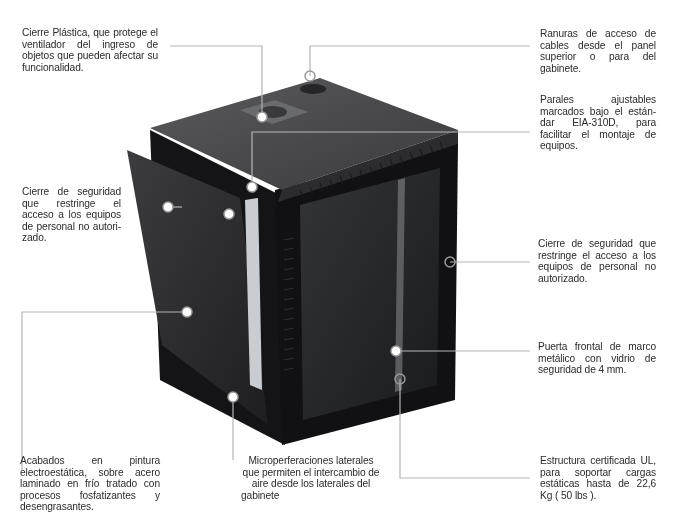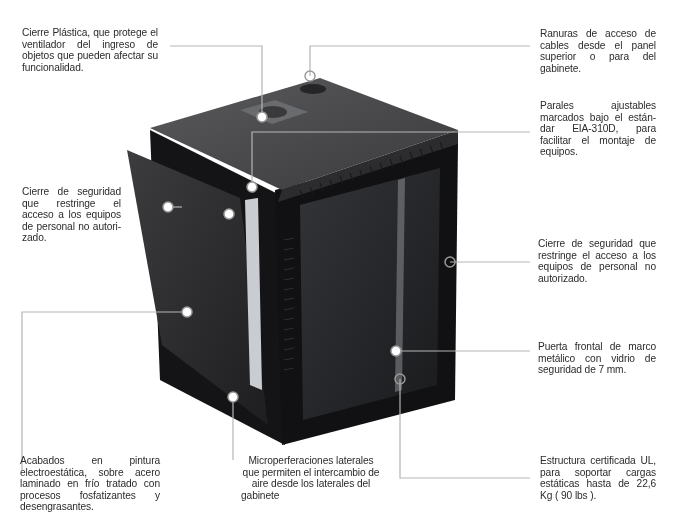--- a/index.html
+++ b/index.html
@@ -105,19 +105,19 @@
     <circle cx="450" cy="262" r="5" fill="none"></circle>
     <circle cx="187" cy="312" r="5" fill="#fff"></circle>
     <circle cx="396" cy="351" r="5" fill="#fff"></circle>
     <circle cx="233" cy="397" r="5" fill="#fff"></circle>
     <circle cx="400" cy="379" r="5" fill="none"></circle>
   </g>
 </svg>
 
 <div class="callout left-last" style="left:22px;top:27px;width:136px;">Cierre Plástica, que protege el ventilador del ingreso de objetos que pueden afectar su funcionalidad.</div>
 <div class="callout left-last" style="left:540px;top:28px;width:116px;">Ranuras de acceso de cables desde el panel superior o para del gabinete.</div>
-<div class="callout left-last" style="left:540px;top:100px;width:116px;">Parales ajustables marcados bajo el están-dar EIA-310D, para facilitar el montaje de equipos.</div>
+<div class="callout left-last" style="left:540px;top:94px;width:116px;">Parales ajustables marcados bajo el están-dar EIA-310D, para facilitar el montaje de equipos.</div>
 <div class="callout left-last" style="left:22px;top:186px;width:99px;">Cierre de seguridad que restringe el acceso a los equipos de personal no autori-zado.</div>
 <div class="callout left-last" style="left:538px;top:238px;width:118px;">Cierre de seguridad que restringe el acceso a los equipos de personal no autorizado.</div>
-<div class="callout left-last" style="left:538px;top:341px;width:118px;">Puerta frontal de marco metálico con vidrio de seguridad de 7 mm.</div>
+<div class="callout left-last" style="left:538px;top:341px;width:118px;">Puerta frontal de marco metálico con vidrio de seguridad de 4 mm.</div>
 <div class="callout left-last" style="left:20px;top:455px;width:140px;">Acabados en pintura electroestática, sobre acero laminado en frío tratado con procesos fosfatizantes y desengrasantes.</div>
 <div class="callout left-last" style="left:241px;top:455px;width:140px;text-align:center;">Microperferaciones laterales que permiten el intercambio de aire desde los laterales del gabinete</div>
-<div class="callout left-last" style="left:540px;top:455px;width:116px;">Estructura certificada UL, para soportar cargas estáticas hasta de 22,6 Kg ( 90 lbs ).</div>
+<div class="callout left-last" style="left:540px;top:455px;width:116px;">Estructura certificada UL, para soportar cargas estáticas hasta de 22,6 Kg ( 50 lbs ).</div>
 
 </body></html>

